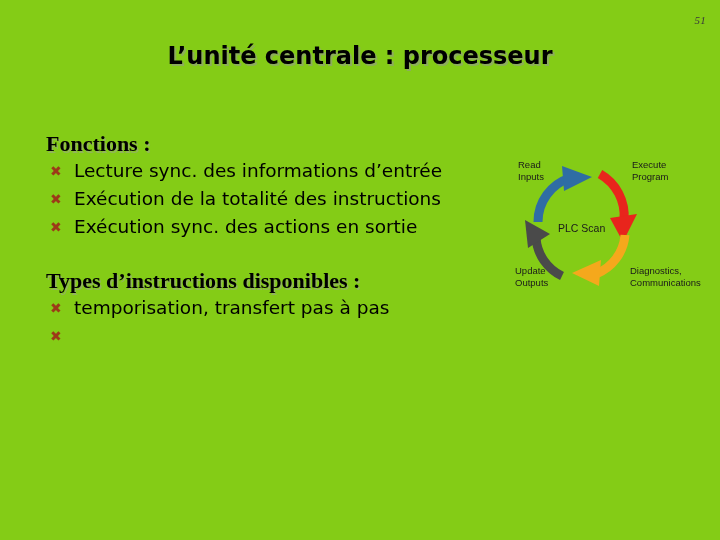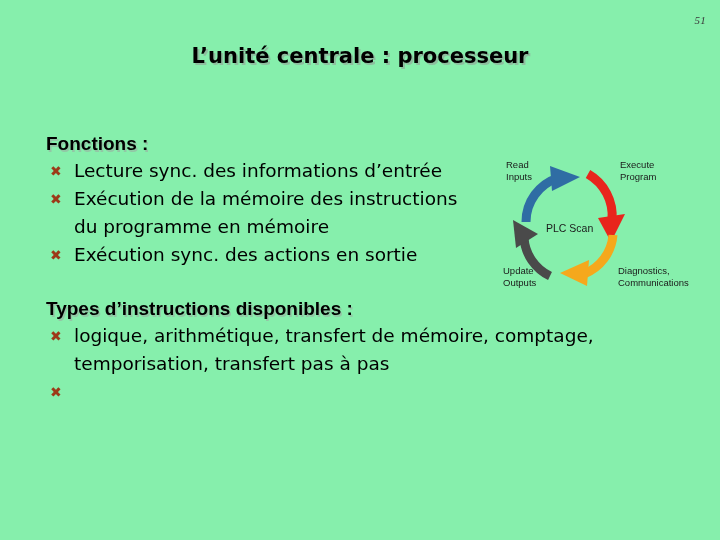--- a/index.html
+++ b/index.html
@@ -38,21 +38,21 @@
 
   
   #slide-title {
     position: absolute;
     top: 38px;
     left: 0;
     width: 720px;
     text-align: center;
     font-family: "DejaVu Sans", sans-serif;
     font-weight: bold;
-    font-size: 21px;
+    font-size: 24px;
     line-height: 36px;
     color: #000000;
     text-shadow: 2px 2px 0 rgba(150,150,150,0.55);
     white-space: nowrap;
   }
 
   
   #body-content {
     position: absolute;
     top: 130px;
@@ -61,23 +61,23 @@
   }
 
   .section {
     margin: 0;
   }
   .section + .section {
     margin-top: 26px;
   }
 
   .section-heading {
-    font-family: Liberation Sans, sans-serif;
+    font-family: Liberation Serif, serif;
     font-weight: bold;
-    font-size: 19px;
+    font-size: 22px;
     line-height: 27px;
     color: #000000;
     text-shadow: 1.5px 1.5px 0 rgba(160,160,160,0.5);
     white-space: nowrap;
   }
 
   ul.bullets {
     list-style: none;
     margin: 0;
     padding: 0;
@@ -109,21 +109,21 @@
     display: block;
   }
 
   
   #section-fonctions ul.bullets > li { max-width: 470px; }
   #section-types   ul.bullets > li { max-width: 660px; }
 
   
   #plc-diagram {
     position: absolute;
-    left: 488px;
+    left: 500px;
     top: 150px;
     width: 220px;
     height: 158px;
   }
   #plc-diagram svg {
     display: block;
   }
   .diagram-label {
     font-family: "Liberation Sans", sans-serif;
     font-size: 9.5px;
@@ -131,53 +131,51 @@
   }
   .diagram-center-label {
     font-family: "Liberation Sans", sans-serif;
     font-size: 10.5px;
     fill: #1a1a1a;
   }
 </style>
 </head>
 <body>
 
-<div id="slide" style="background: #86efac;">
+<div id="slide" style="background: #84cc16;">
 
   <div id="page-number">51</div>
 
   <div id="slide-title">L’unité centrale : processeur</div>
 
   <div id="body-content">
 
     <div class="section" id="section-fonctions">
       <div class="section-heading">Fonctions :</div>
       <ul class="bullets">
         <li>
           <span class="bullet-marker" style="color: rgb(156, 58, 24);">✖</span>
           <span class="bullet-text">Lecture sync. des informations d’entrée</span>
         </li>
         <li>
           <span class="bullet-marker" style="color: rgb(156, 58, 24);">✖</span>
-          <span class="bullet-text">Exécution de la mémoire des instructions</span>
-          <span class="bullet-cont">du programme en mémoire</span>
+          <span class="bullet-text">Exécution de la totalité des instructions</span>
         </li>
         <li>
           <span class="bullet-marker" style="color: rgb(156, 58, 24);">✖</span>
           <span class="bullet-text">Exécution sync. des actions en sortie</span>
         </li>
       </ul>
     </div>
 
     <div class="section" id="section-types">
       <div class="section-heading">Types d’instructions disponibles :</div>
       <ul class="bullets">
         <li>
           <span class="bullet-marker" style="color: rgb(156, 58, 24);">✖</span>
-          <span class="bullet-text">logique, arithmétique, transfert de mémoire, comptage,</span>
           <span class="bullet-cont">temporisation, transfert pas à pas</span>
         </li>
         <li>
           <span class="bullet-marker" style="color: rgb(156, 58, 24);">✖</span>
         </li>
       </ul>
     </div>
 
   </div>
 

